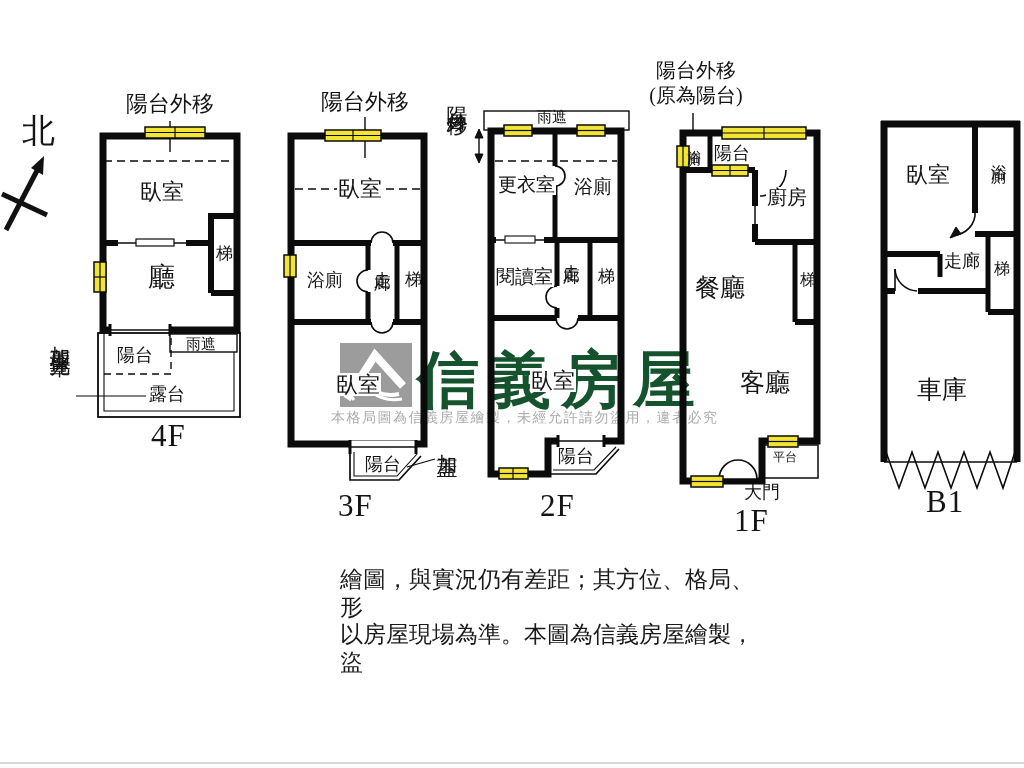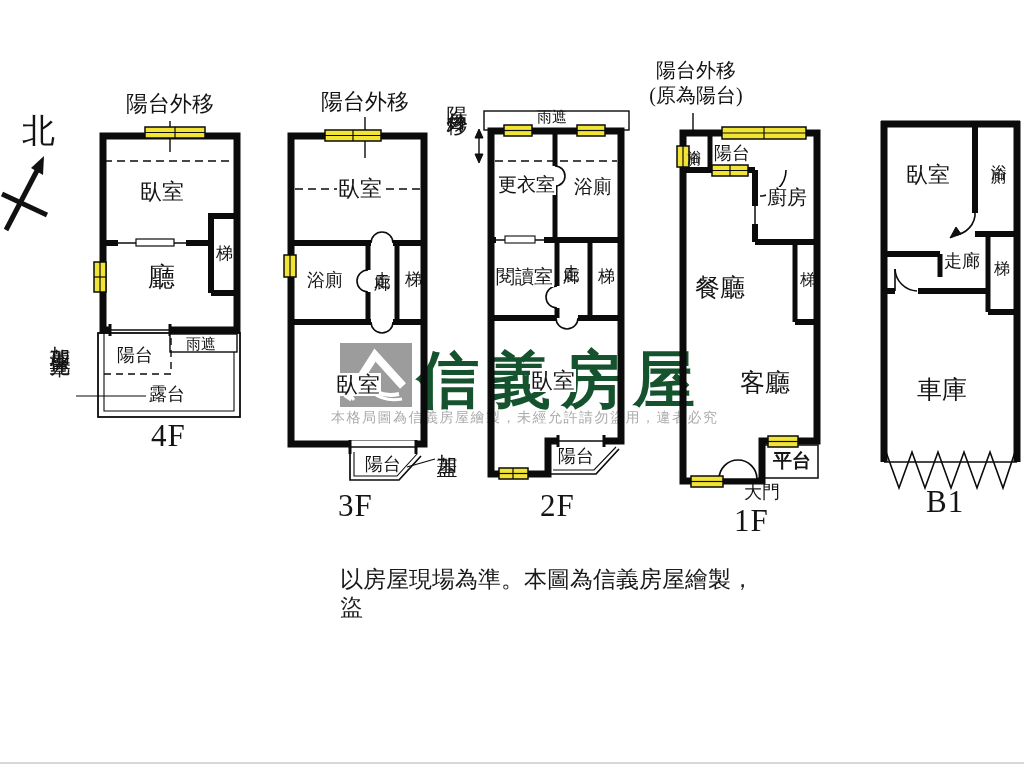--- a/index.html
+++ b/index.html
@@ -220,30 +220,31 @@
   <div class="lbl floor-title" style="left:540px;top:490px;">2F</div>
 
   <div class="lbl center" style="left:641px;top:60px;width:110px;font-size:20px;">陽台外移</div>
   <div class="lbl center" style="left:641px;top:85px;width:110px;font-size:20px;">(原為陽台)</div>
   <div class="lbl vert" style="left:686px;top:139px;font-size:14px;height:36px;letter-spacing:1px;">浴廁</div>
   <div class="lbl" style="left:714px;top:144px;font-size:18px;">陽台</div>
   <div class="lbl room" style="left:766px;top:187px;font-size:20px;">廚房</div>
   <div class="lbl room" style="left:694px;top:275px;font-size:25px;">餐廳</div>
   <div class="lbl" style="left:800px;top:272px;font-size:16px;">梯</div>
   <div class="lbl room" style="left:739px;top:370px;font-size:25px;">客廳</div>
-  <div class="lbl" style="left:773px;top:451px;font-size:19px;font-weight:bold;">平台</div>
+  <div class="lbl" style="left:773px;top:451px;font-size:12px;">平台</div>
   <div class="lbl" style="left:744px;top:483px;font-size:18px;">大門</div>
   <div class="lbl floor-title" style="left:734px;top:505px;">1F</div>
 
   <div class="lbl room" style="left:905px;top:163px;font-size:22px;">臥室</div>
   <div class="lbl vert" style="left:990px;top:152px;font-size:16px;height:44px;letter-spacing:2px;">浴廁</div>
   <div class="lbl" style="left:944px;top:252px;font-size:18px;">走廊</div>
   <div class="lbl" style="left:994px;top:261px;font-size:16px;">梯</div>
   <div class="lbl room" style="left:916px;top:377px;font-size:25px;">車庫</div>
   <div class="lbl floor-title" style="left:926px;top:486px;">B1</div>
 
   <div class="disc">
+    <div>繪圖，與實況仍有差距；其方位、格局、形</div>
     <div>以房屋現場為準。本圖為信義房屋繪製，盜</div>
 
   </div>
 
   <div id="bottom-line"></div>
 </div>
 
 </body></html>

